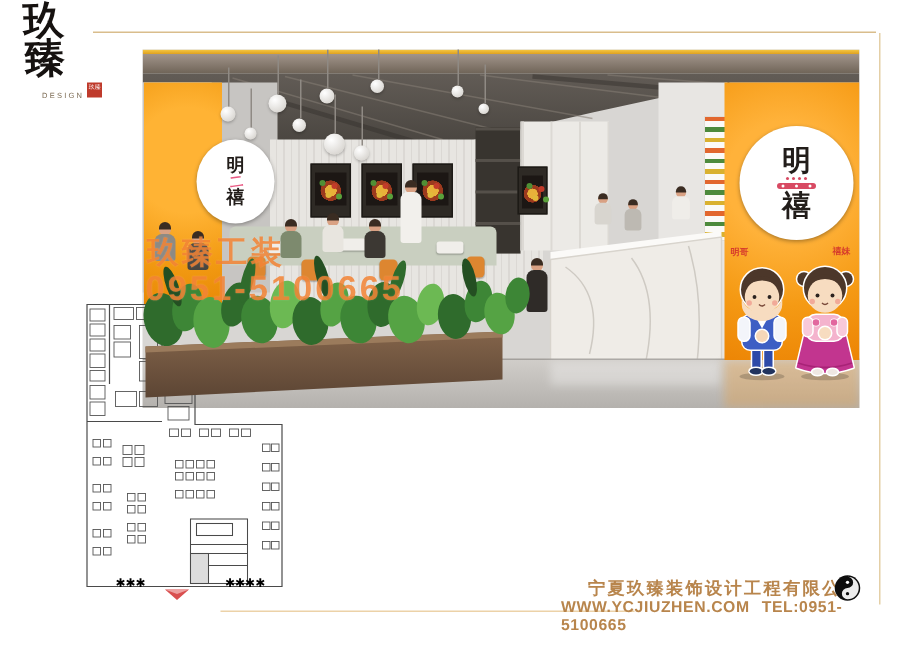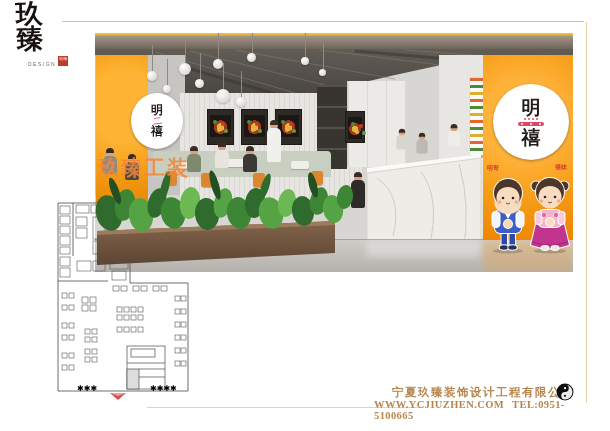--- a/index.html
+++ b/index.html
@@ -80,21 +80,21 @@
      letter-spacing:2px;z-index:40;text-shadow:0 0 1px rgba(255,255,255,.25);}
   #wm1{left:3px;top:121px;font-size:21px;}
   #wm2{left:2px;top:146px;font-size:23px;}
   
   #plan{position:absolute;left:55px;top:201px;width:136px;height:199px;}
   #footer-line{position:absolute;left:147px;top:407px;width:276px;height:1px;background:#ecd2a8;}
   #company{position:absolute;left:392px;top:385px;font-size:11.5px;color:#b8854c;letter-spacing:1.5px;
      font-family:"Liberation Serif",serif;font-weight:bold;}
   #seal2{position:absolute;left:556px;top:383px;}
   #urltel{position:absolute;left:374px;top:399px;font-size:10.5px;color:#b8854c;
-     font-family:Liberation Serif, serif;font-weight:bold;letter-spacing:.4px;}
+     font-family:Liberation Sans, sans-serif;font-weight:bold;letter-spacing:.4px;}
   #urltel span{margin-right:8px;}
 </style>
 </head>
 <body>
 
 <div id="page">
 
   <div id="logo">
     <div class="chars">玖臻</div>
     <span class="sub">DESIGN</span><span class="seal">玖臻</span>
@@ -336,20 +336,21 @@
         <path d="M56,17 Q67,9 78,17 L78,14 Q67,6 56,14 Z" fill="#4c372a" stroke="none"></path>
       </g>
       <circle cx="62" cy="24" r="1.3" fill="#2b2320"></circle>
         <circle cx="72" cy="24" r="1.3" fill="#2b2320"></circle>
       <circle cx="58.5" cy="28" r="1.8" fill="rgba(236,130,120,.55)"></circle>
         <circle cx="75.5" cy="28" r="1.8" fill="rgba(236,130,120,.55)"></circle>
       <path d="M65,29 Q67,31 69,29" stroke="#7a4a3a" stroke-width="1" fill="none"></path>
     </svg>
 
     <div class="wm" id="wm1">玖臻工装</div>
+    <div class="wm" id="wm2">0951-5100665</div>
   </div>
 
   <svg id="plan" viewBox="0 0 136 199">
     <g fill="none" stroke="#4a4a4a" stroke-width="0.8">
       <path d="M3,2 H53 V55 H75 V82 H133 V190 H3 Z"></path>
       <line x1="18" y1="2" x2="18" y2="55"></line>
       <line x1="3" y1="80" x2="53" y2="80"></line>
     </g>
     <g fill="none" stroke="#555" stroke-width="0.6">
       <rect x="5" y="5" width="10" height="8"></rect>

